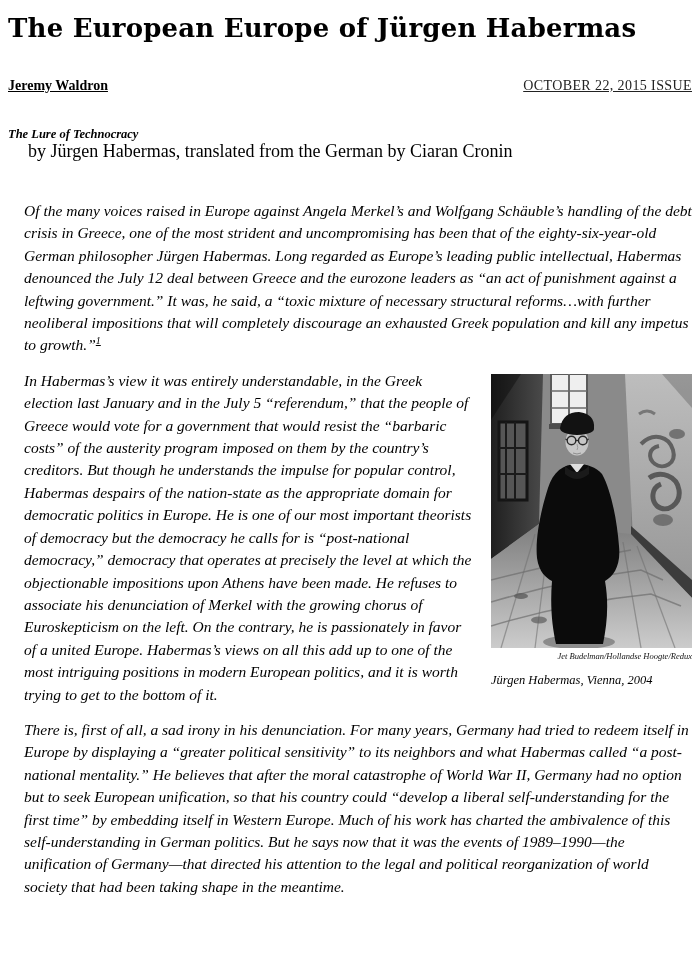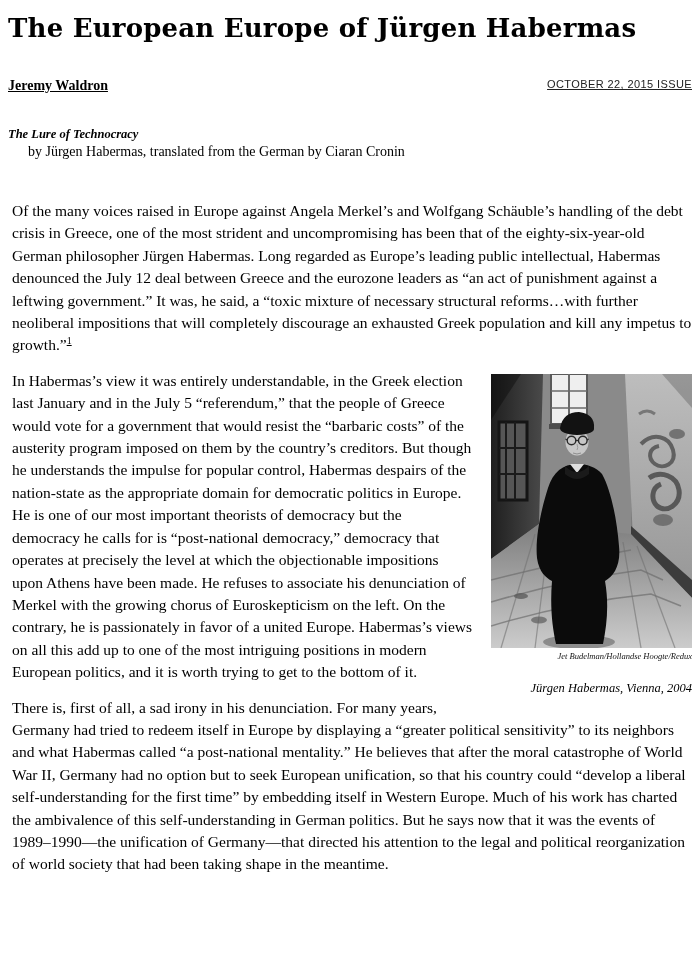--- a/index.html
+++ b/index.html
@@ -34,49 +34,50 @@
     margin-top: 33px;
   }
   .byline {
     font-family: "Liberation Serif", serif;
     font-weight: bold;
     font-size: 14px;
     text-decoration: underline;
     cursor: pointer;
   }
   .issue-date {
-    font-family: Liberation Sans, sans-serif;
-    font-size: 11px;
+    font-family: Liberation Serif, serif;
+    font-size: 14px;
     letter-spacing: 0.4px;
     color: #222222;
     text-decoration: underline;
     cursor: pointer;
   }
   
   .book-info {
     margin-bottom: 40px;
   }
   .book-title {
     font-weight: bold;
     font-style: italic;
     font-size: 12.5px;
     line-height: 17px;
   }
   .book-line {
-    font-size: 14px;
+    font-size: 18px;
     line-height: 17px;
     padding-left: 20px;
   }
   
   .article {
     font-size: 15.5px;
     line-height: 22.4px;
   }
   .article p {
-    margin: 0 0 13px 4px;
+    margin: 0 0 13px 16px;
+    font-style: italic;
   }
   .footnote-ref {
     font-size: 10px;
     vertical-align: super;
     line-height: 0;
     text-decoration: underline;
     cursor: pointer;
   }
   
   .figure {
@@ -87,25 +88,25 @@
   .figure svg { display: block; }
   .figure-credit {
     text-align: right;
     font-style: italic;
     font-size: 8.5px;
     line-height: 11px;
     margin-top: 3px;
     color: #111111;
   }
   .figure-caption {
-    text-align: right;
+    text-align: left;
     font-style: italic;
     font-size: 12.5px;
     line-height: 16px;
-    margin-top: 18px;
+    margin-top: 10px;
   }
   .spacer {
     height: 198px;
     clear: both;
   }
 </style>
 </head>
 <body>
 
 <div class="page">

